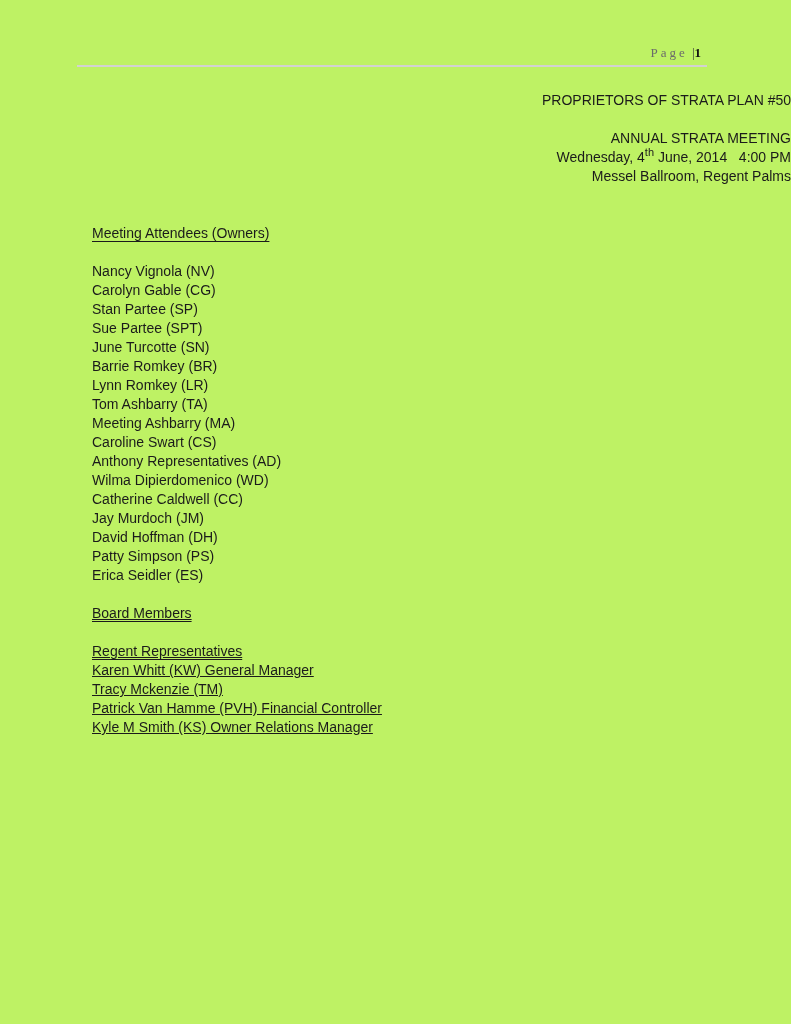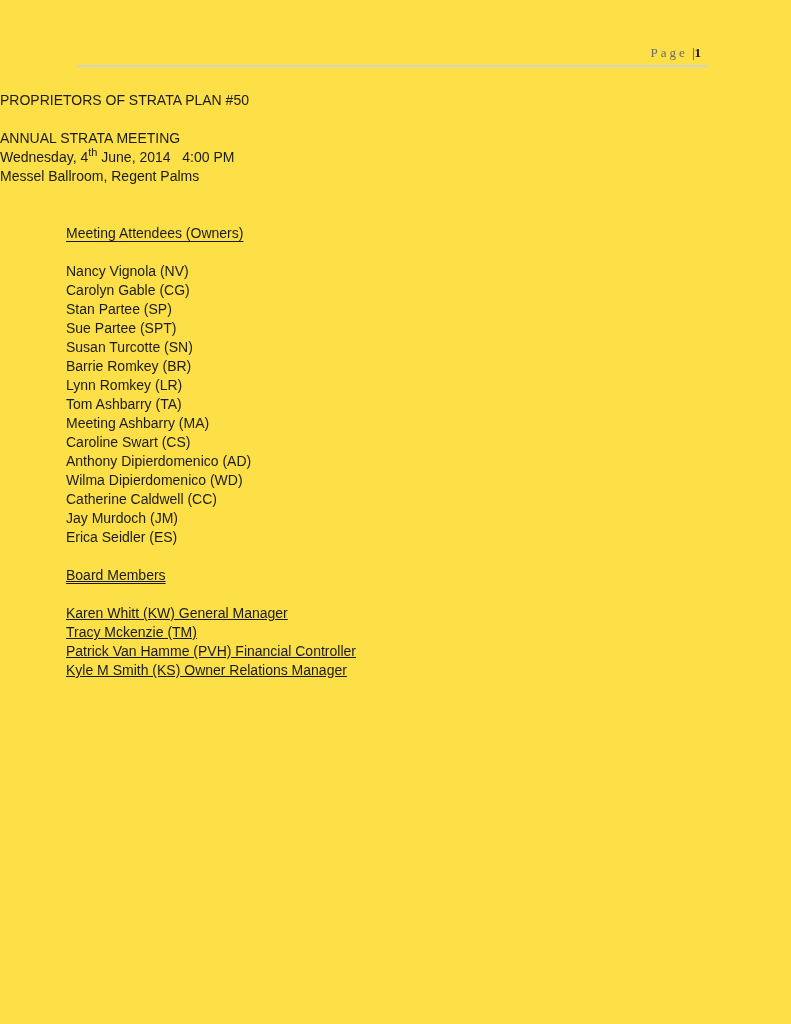--- a/index.html
+++ b/index.html
@@ -4,21 +4,21 @@
 <style>
   html, body {
     margin: 0;
     padding: 0;
     background: #ffffff;
   }
   .page {
     position: relative;
     width: 791px;
     height: 1024px;
-    background: #fde047;
+    background: #bef264;
     font-family: "Liberation Sans", "DejaVu Sans", sans-serif;
     font-size: 14px;
     line-height: 19px;
     color: #1b1b1b;
     overflow: hidden;
     box-sizing: border-box;
   }
   
   .header {
     padding-top: 45px;
@@ -43,40 +43,40 @@
   .header-rule {
     margin-left: 77px;
     width: 630px;
     height: 0;
     border-bottom: 2px solid #d2d2d2;
     margin-top: 4px;
   }
   
   .title-block {
     margin-top: 24px;
-    text-align: left;
+    text-align: right;
   }
   .title-line {
     height: 19px;
   }
   .blank-line {
     height: 19px;
   }
   sup {
     font-size: 11px;
     line-height: 0;
     vertical-align: super;
   }
   .pre {
     white-space: pre;
   }
   
   .sections {
     margin-top: 38px;
-    margin-left: 66px;
+    margin-left: 92px;
   }
   .section + .section {
     margin-top: 19px;
     text-decoration: underline;
   }
   .section-heading {
     height: 19px;
     text-decoration: underline;
     text-underline-offset: 3px;
   }
@@ -105,39 +105,42 @@
   </div>
 
   <div class="sections" id="sections">
   <section class="section">
     <div class="section-heading">Meeting Attendees (Owners)</div>
     <div class="list gap-top">
           <div class="list-line">Nancy Vignola (NV)</div>
           <div class="list-line">Carolyn Gable (CG)</div>
           <div class="list-line">Stan Partee (SP)</div>
           <div class="list-line">Sue Partee (SPT)</div>
-          <div class="list-line">Susan Turcotte (SN)</div>
+          <div class="list-line">June Turcotte (SN)</div>
           <div class="list-line">Barrie Romkey (BR)</div>
           <div class="list-line">Lynn Romkey (LR)</div>
           <div class="list-line">Tom Ashbarry (TA)</div>
           <div class="list-line">Meeting Ashbarry (MA)</div>
           <div class="list-line">Caroline Swart (CS)</div>
-          <div class="list-line">Anthony Dipierdomenico (AD)</div>
+          <div class="list-line">Anthony Representatives (AD)</div>
           <div class="list-line">Wilma Dipierdomenico (WD)</div>
           <div class="list-line">Catherine Caldwell (CC)</div>
           <div class="list-line">Jay Murdoch (JM)</div>
+          <div class="list-line">David Hoffman (DH)</div>
+          <div class="list-line">Patty Simpson (PS)</div>
           <div class="list-line">Erica Seidler (ES)</div>
         </div>
   </section>
 
   <section class="section">
     <div class="section-heading">Board Members</div>
   </section>
 
   <section class="section">
+    <div class="section-heading">Regent Representatives</div>
     <div class="list">
           <div class="list-line">Karen Whitt (KW) General Manager</div>
           <div class="list-line">Tracy Mckenzie (TM)</div>
           <div class="list-line">Patrick Van Hamme (PVH) Financial Controller</div>
           <div class="list-line">Kyle M Smith (KS) Owner Relations Manager</div>
         </div>
   </section>
 </div>
 
 </div>

